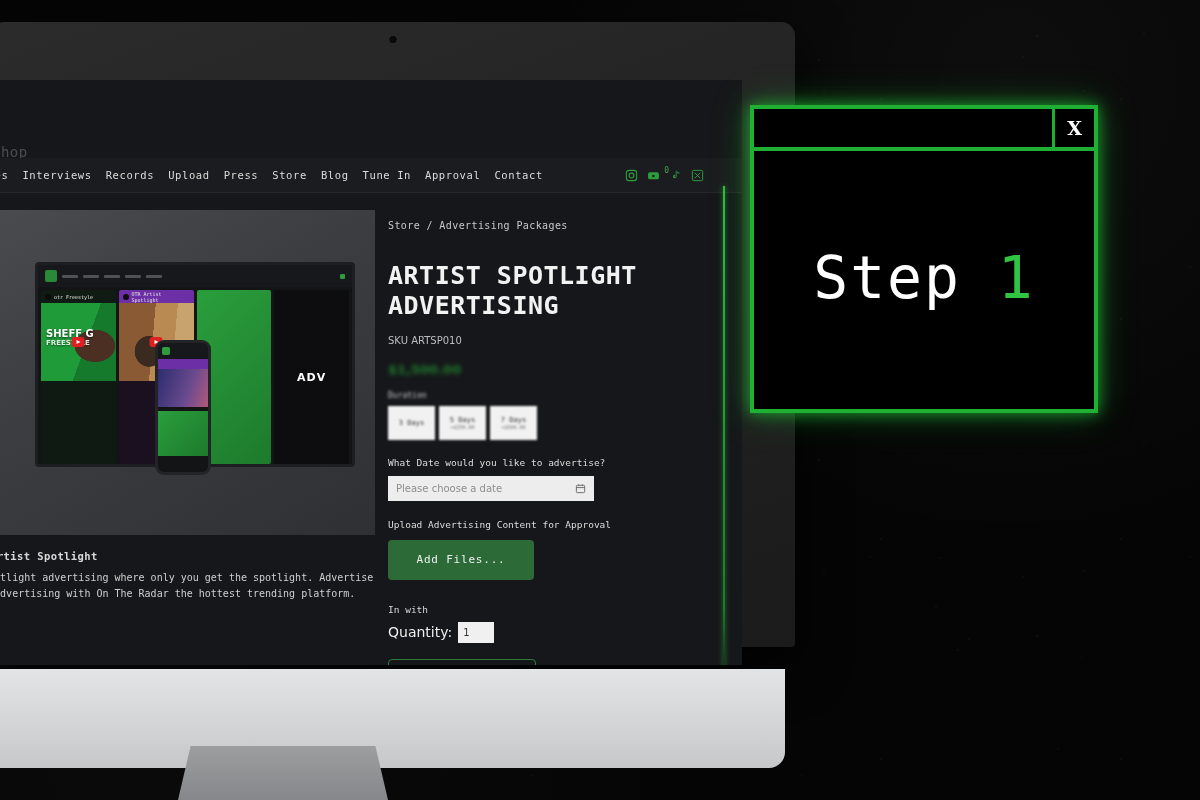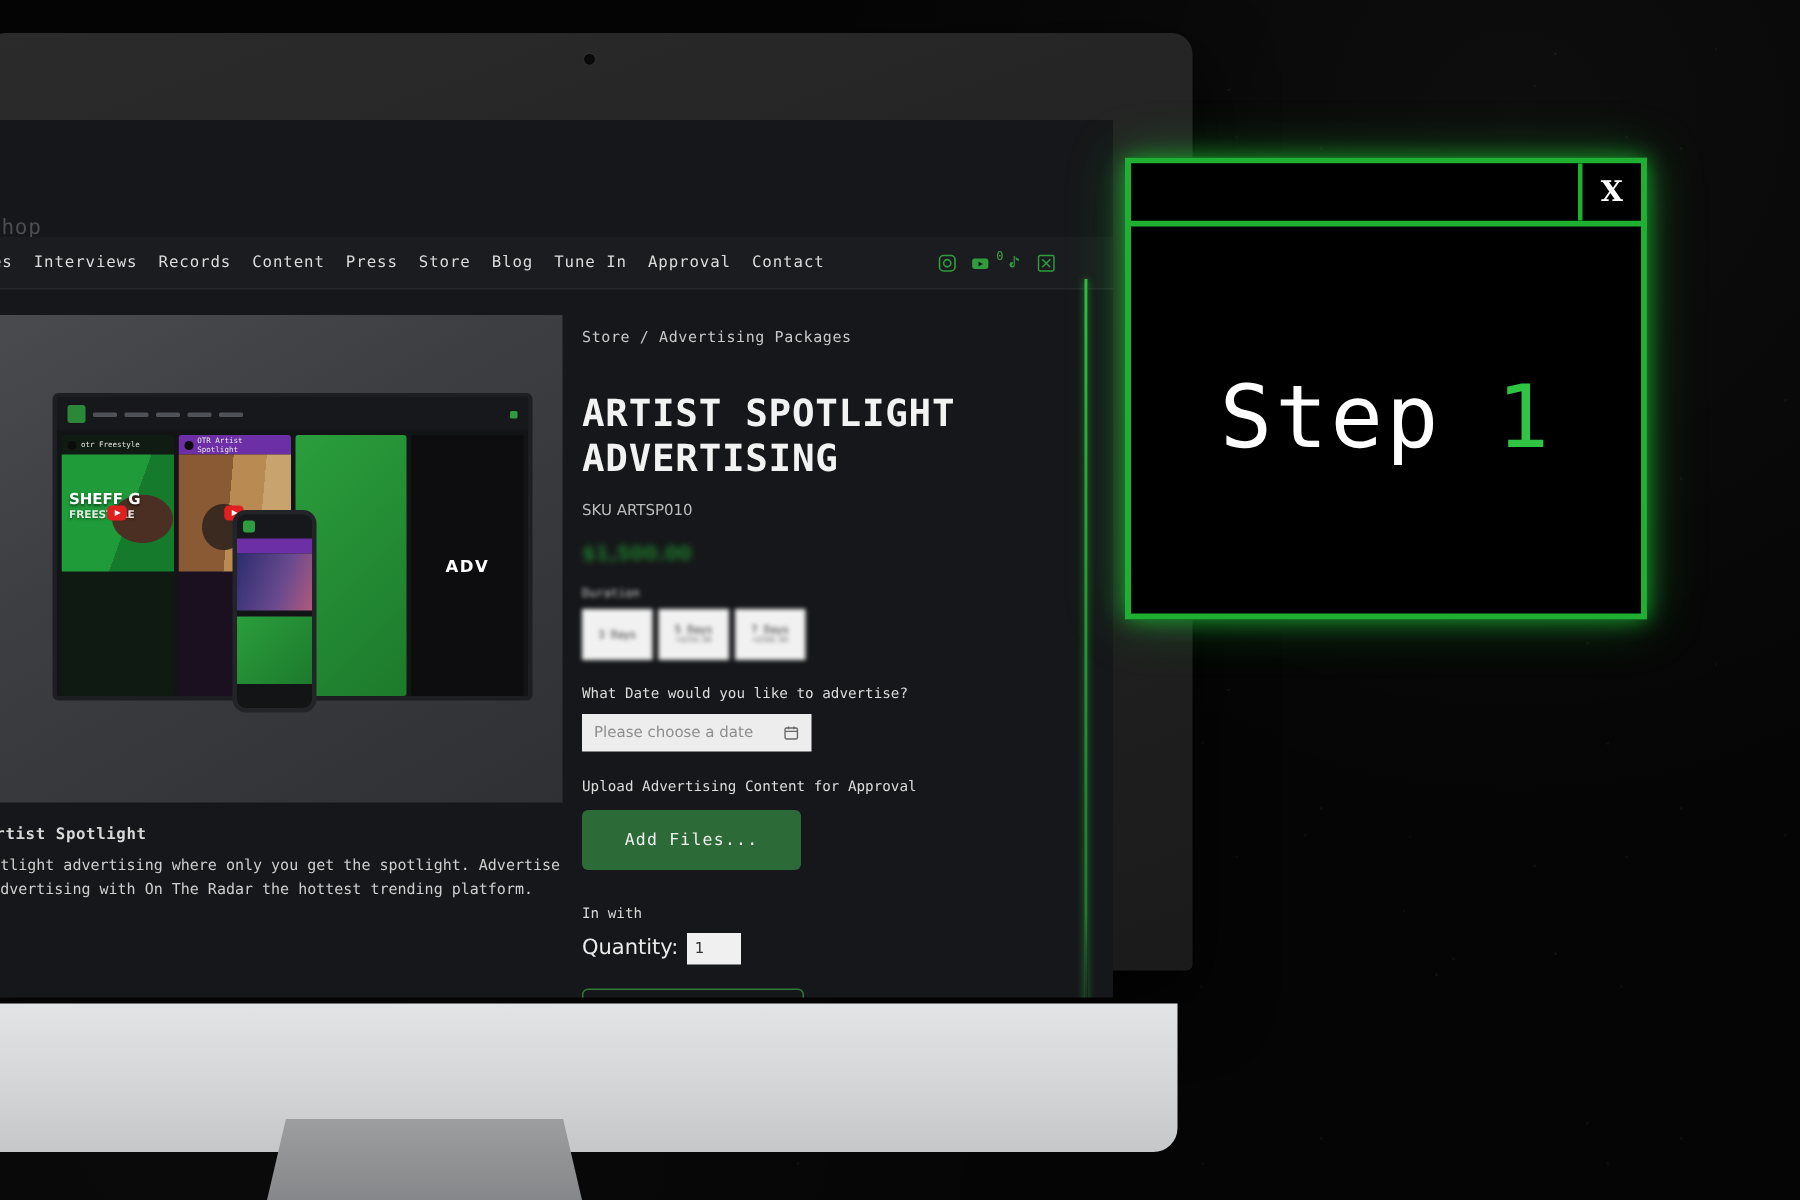--- a/index.html
+++ b/index.html
@@ -245,21 +245,21 @@
     width: 47px; height: 34px;
     background: #f1f1f1; color: #2a2a2a;
     display: flex; flex-direction: column;
     align-items: center; justify-content: center;
     font-size: 7px; line-height: 1.25; cursor: pointer;
   }
   .dur .sub { font-size: 5px; color: #6a6a6a; }
 
   #date-label { margin-top: 17px; font-size: 9.5px; color: #dcdcdc; line-height: 1.35; }
   #date-field {
-    margin-top: 6px; width: 153px; height: 25px;
+    margin-top: 6px; width: 206px; height: 25px;
     background: #ededed; display: flex; align-items: center;
     padding: 0 8px; cursor: text;
   }
   #date-ph {
     flex: 1; font-size: 10px; color: #8d8d8d;
     font-family: "DejaVu Sans", sans-serif;
   }
   #cal-icon { width: 11px; height: 11px; }
 
   #upload-label { margin-top: 18px; font-size: 9.5px; color: #dcdcdc; line-height: 1.35; }
@@ -335,21 +335,21 @@
 
     <div id="screen">
       <div id="site">
 
         <div id="shop-label">Shop</div>
 
         <nav id="navbar">
           <span class="nav-link">estyles</span>
           <span class="nav-link">Interviews</span>
           <span class="nav-link">Records</span>
-          <span class="nav-link">Content</span>
+          <span class="nav-link">Upload</span>
           <span class="nav-link">Press</span>
           <span class="nav-link">Store</span>
           <span class="nav-link">Blog</span>
           <span class="nav-link">Tune In</span>
           <span class="nav-link">Approval</span>
           <span class="nav-link">Contact</span>
         </nav>
 
         <div id="nav-right">
           <svg class="soc" viewBox="0 0 24 24">

